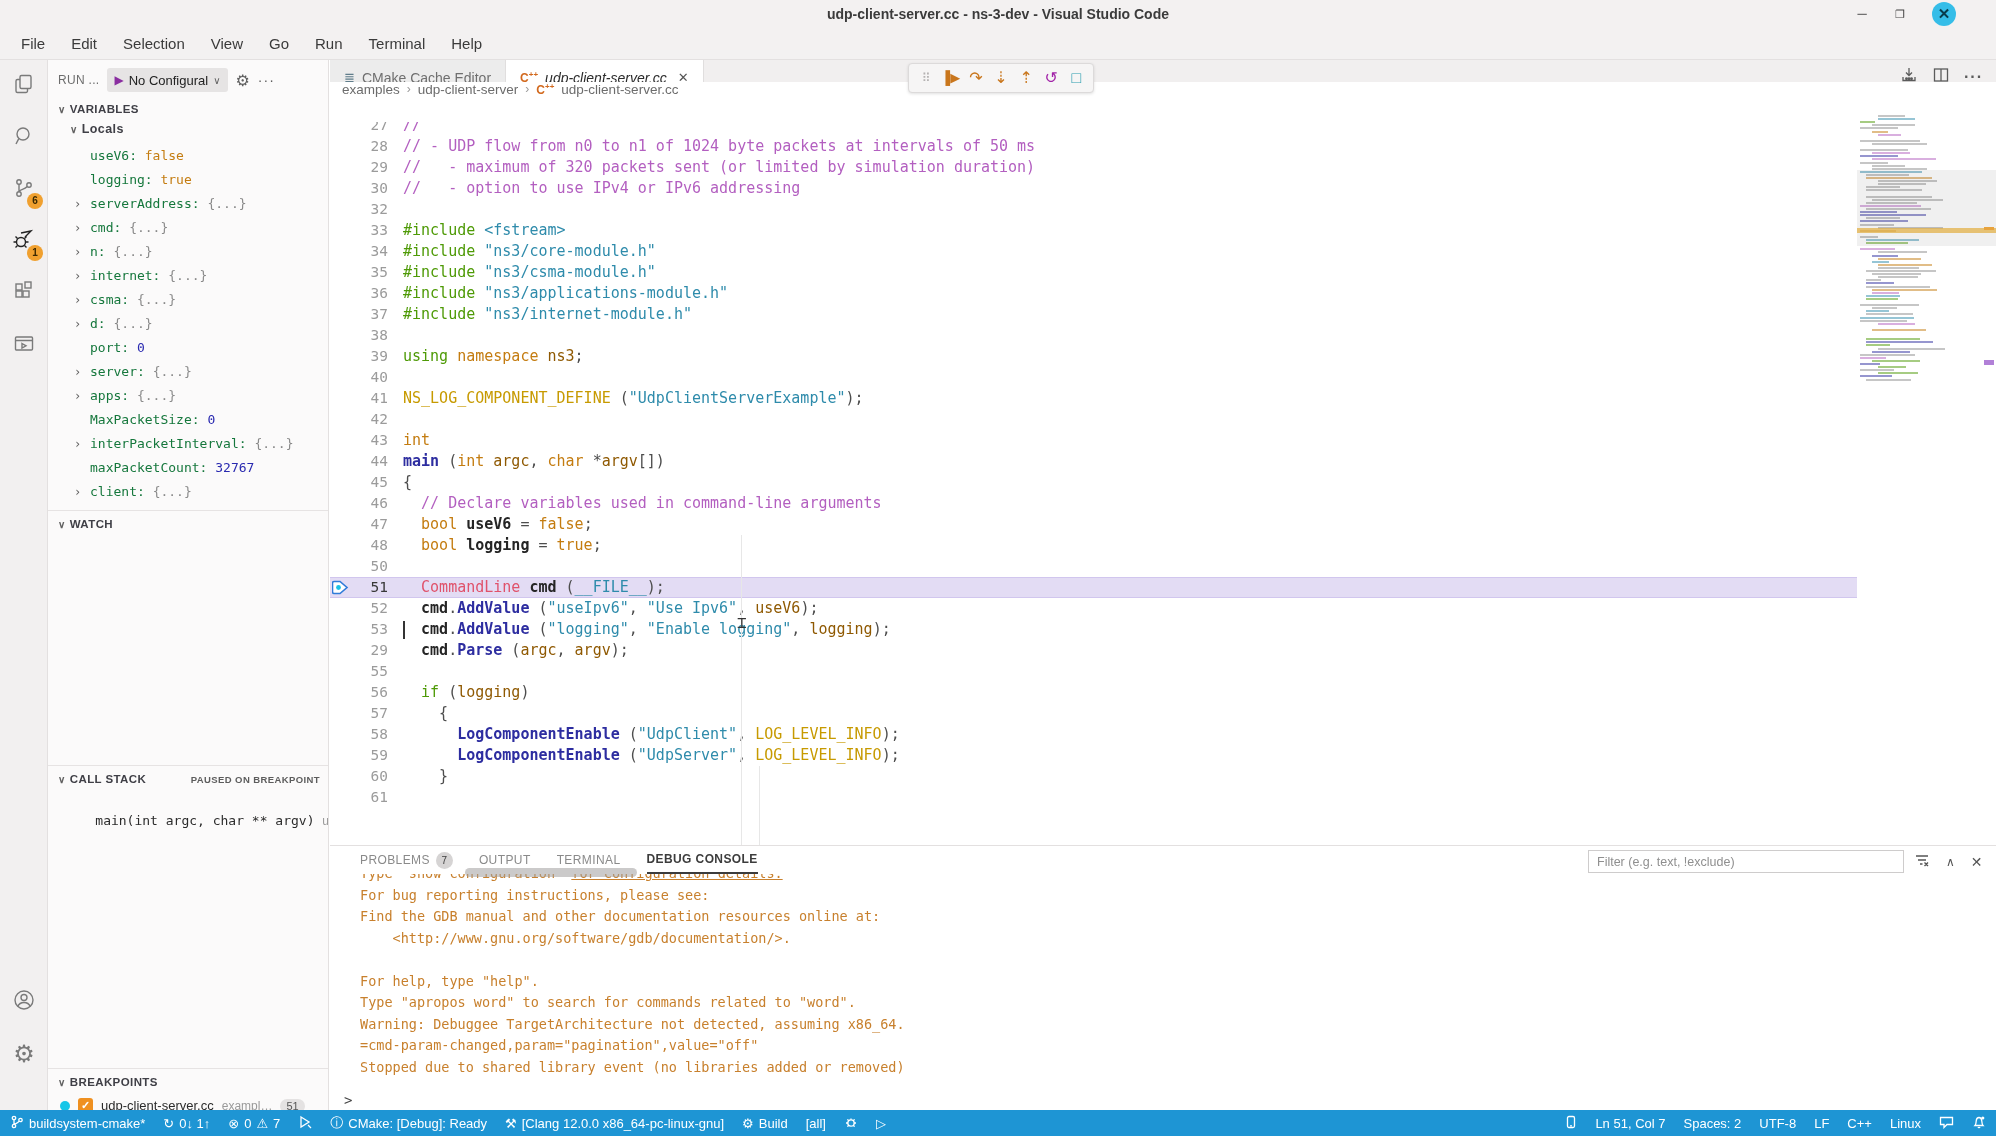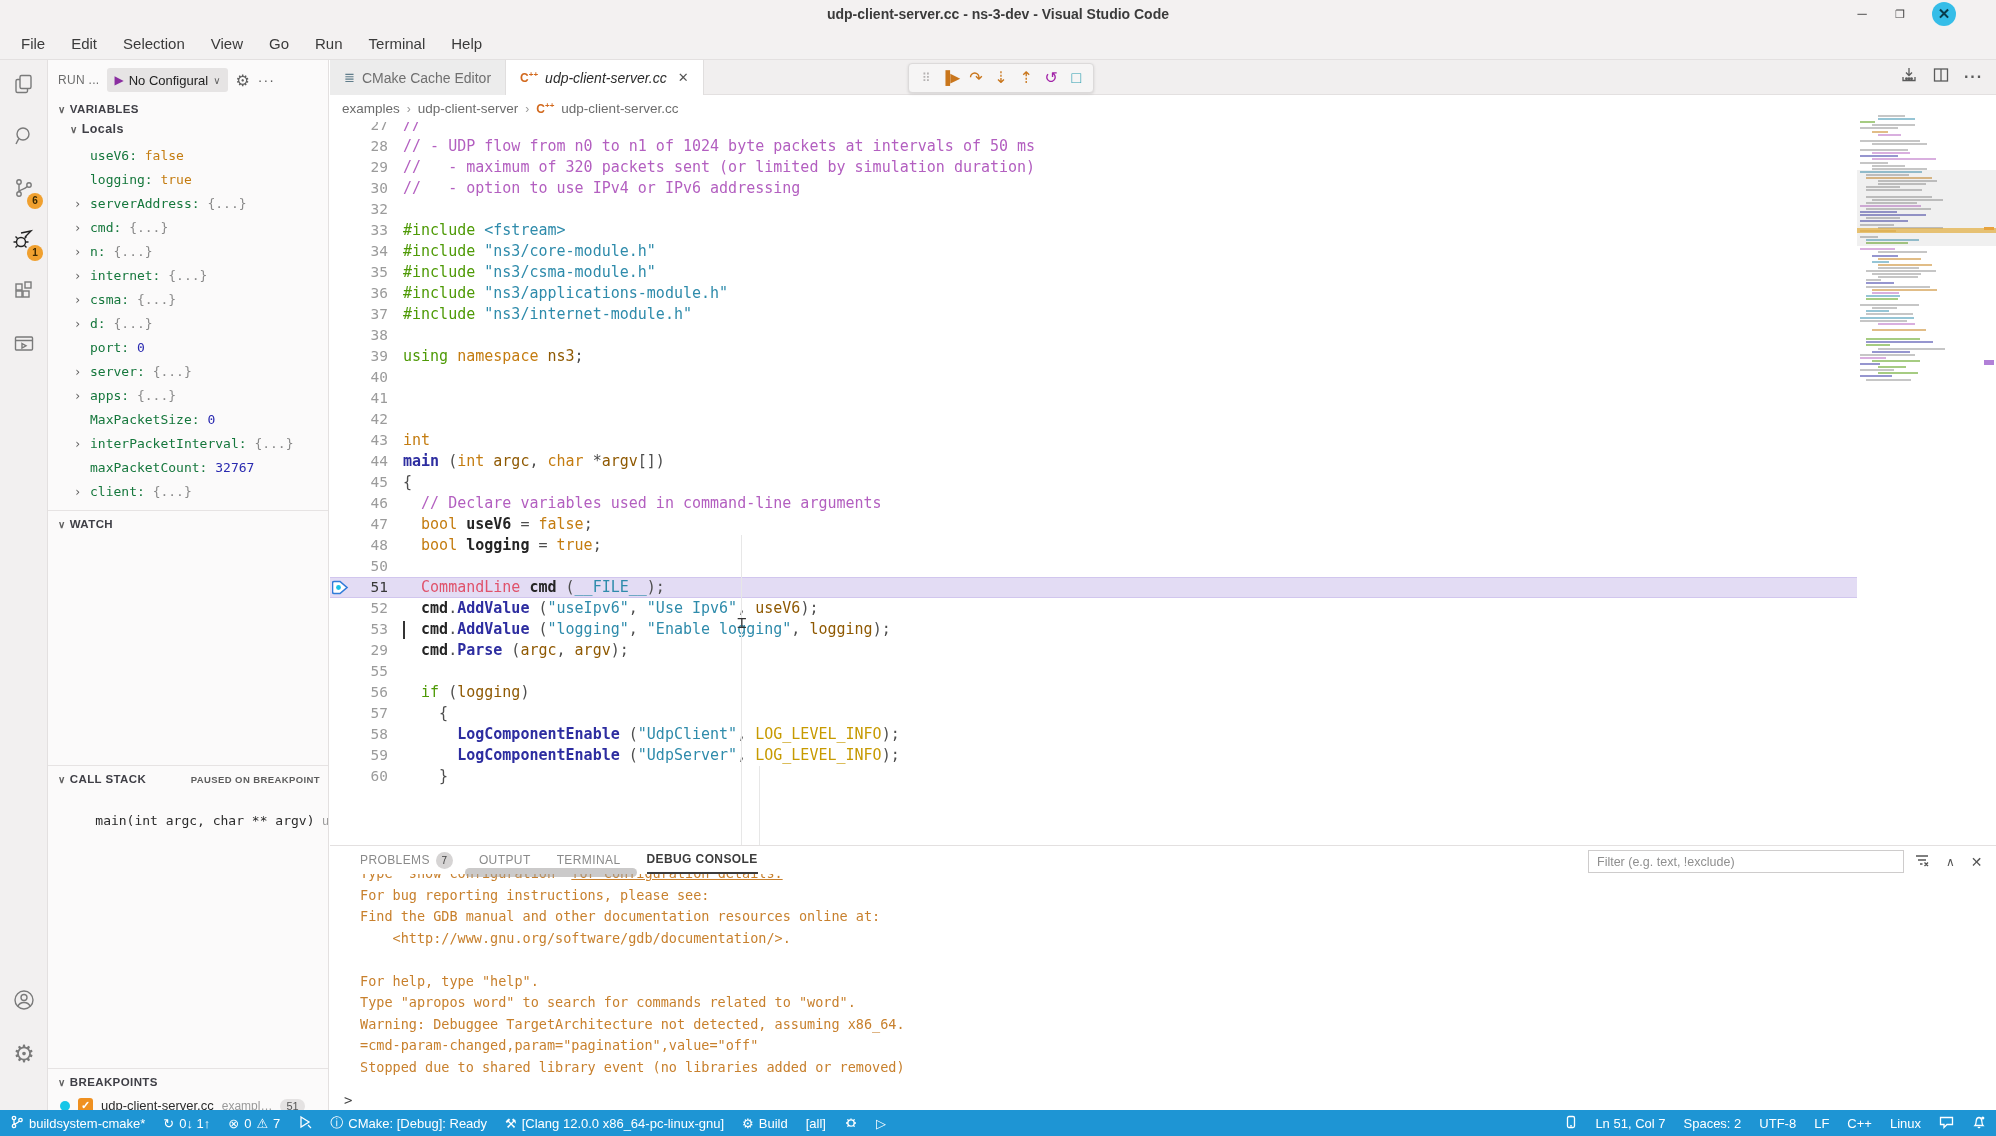--- a/index.html
+++ b/index.html
@@ -49,21 +49,21 @@
   
   #tabbar { left:330px; top:60px; width:1666px; height:35px; background:#f1efef; display:flex; border-bottom:1px solid #e3e0e0;}
   .tab { height:35px; display:flex; align-items:center; gap:7px; padding:0 14px; font-size:14px; border-right:1px solid #e0dede;}
   .tab.inactive { background:#ececec; color:#6f6f6f;}
   .tab.active { background:#ffffff; color:#2b2b2b;}
   .tab.active .tab-label { font-style:italic; }
   .tab-close { color:#555; font-size:13px; margin-left:4px;}
   .cpp-icon { color:#d2691e; font-weight:700; font-size:12px; }
   .cpp-icon sup { font-size:8px; }
   #editor-actions { left:1900px; top:66px; display:flex; gap:14px; align-items:center; color:#5b5b5b;}
-  #breadcrumbs { left:330px; top:95px; width:1666px; height:27px; background:#fff; display:flex; align-items:center; gap:7px; padding-left:12px; font-size:13.5px; color:#6c6c6c;}
+  #breadcrumbs { left:330px; top:82px; width:1666px; height:27px; background:#fff; display:flex; align-items:flex-start; gap:7px; padding-left:12px; font-size:13.5px; color:#6c6c6c;}
   .bc-sep { color:#9a9a9a; font-size:12px;}
 
   
   #debug-toolbar { left:908px; top:63px; width:186px; height:30px; background:#f6f5f5; border:1px solid #dcdada; border-radius:4px; box-shadow:0 1px 3px rgba(0,0,0,.12); display:flex; align-items:center; padding:0 6px; gap:4px; z-index:30;}
   .dbg-btn { width:24px; text-align:center; font-size:16px; line-height:26px;}
   .dbg-grip { color:#b5b3b3; font-size:12px; letter-spacing:-1px;}
   .dbg-orange { color:#c9761c; } .dbg-purple { color:#a224a8; } .dbg-teal { color:#2b9daf; }
 
   
   #editor { left:330px; top:122px; width:1666px; height:723px; background:#fff; overflow:hidden;}
@@ -309,21 +309,21 @@
     <div class="code-line" style="margin-top: 0px;"><span class="ln">30</span><span class="txt"><span class="tk-cm">//   - option to use IPv4 or IPv6 addressing</span></span></div>
     <div class="code-line" style="margin-top: 0px;"><span class="ln">32</span><span class="txt"></span></div>
     <div class="code-line" style="margin-top: 0px;"><span class="ln">33</span><span class="txt"><span class="tk-pp">#include</span><span class="tk-pu"> </span><span class="tk-str">&lt;fstream&gt;</span></span></div>
     <div class="code-line" style="margin-top: 0px;"><span class="ln">34</span><span class="txt"><span class="tk-pp">#include</span><span class="tk-pu"> </span><span class="tk-str">"ns3/core-module.h"</span></span></div>
     <div class="code-line" style="margin-top: 0px;"><span class="ln">35</span><span class="txt"><span class="tk-pp">#include</span><span class="tk-pu"> </span><span class="tk-str">"ns3/csma-module.h"</span></span></div>
     <div class="code-line" style="margin-top: 0px;"><span class="ln">36</span><span class="txt"><span class="tk-pp">#include</span><span class="tk-pu"> </span><span class="tk-str">"ns3/applications-module.h"</span></span></div>
     <div class="code-line" style="margin-top: 0px;"><span class="ln">37</span><span class="txt"><span class="tk-pp">#include</span><span class="tk-pu"> </span><span class="tk-str">"ns3/internet-module.h"</span></span></div>
     <div class="code-line" style="margin-top: 0px;"><span class="ln">38</span><span class="txt"></span></div>
     <div class="code-line" style="margin-top: 0px;"><span class="ln">39</span><span class="txt"><span class="tk-pp">using</span><span class="tk-pu"> </span><span class="tk-kw">namespace</span><span class="tk-pu"> </span><span class="tk-ref">ns3</span><span class="tk-pu">;</span></span></div>
     <div class="code-line" style="margin-top: 0px;"><span class="ln">40</span><span class="txt"></span></div>
-    <div class="code-line" style="margin-top: 0px;"><span class="ln">41</span></div>
+    <div class="code-line" style="margin-top: 0px;"><span class="ln">41</span><span class="txt"><span class="tk-mac">NS_LOG_COMPONENT_DEFINE</span><span class="tk-pu"> (</span><span class="tk-str">"UdpClientServerExample"</span><span class="tk-pu">);</span></span></div>
     <div class="code-line" style="margin-top: 0px;"><span class="ln">42</span><span class="txt"></span></div>
     <div class="code-line" style="margin-top: 0px;"><span class="ln">43</span><span class="txt"><span class="tk-kw">int</span></span></div>
     <div class="code-line" style="margin-top: 0px;"><span class="ln">44</span><span class="txt"><span class="tk-fn">main</span><span class="tk-pu"> (</span><span class="tk-kw">int</span><span class="tk-pu"> </span><span class="tk-ref">argc</span><span class="tk-pu">, </span><span class="tk-kw">char</span><span class="tk-pu"> *</span><span class="tk-ref">argv</span><span class="tk-pu">[])</span></span></div>
     <div class="code-line" style="margin-top: 0px;"><span class="ln">45</span><span class="txt"><span class="tk-pu">{</span></span></div>
     <div class="code-line" style="margin-top: 0px;"><span class="ln">46</span><span class="txt"><span class="tk-cm">  // Declare variables used in command-line arguments</span></span></div>
     <div class="code-line" style="margin-top: 0px;"><span class="ln">47</span><span class="txt"><span class="tk-pu">  </span><span class="tk-kw">bool</span><span class="tk-pu"> </span><span class="tk-id">useV6</span><span class="tk-pu"> = </span><span class="tk-kw">false</span><span class="tk-pu">;</span></span></div>
     <div class="code-line" style="margin-top: 0px;"><span class="ln">48</span><span class="txt"><span class="tk-pu">  </span><span class="tk-kw">bool</span><span class="tk-pu"> </span><span class="tk-id">logging</span><span class="tk-pu"> = </span><span class="tk-kw">true</span><span class="tk-pu">;</span></span></div>
     <div class="code-line" style="margin-top: 0px;"><span class="ln">50</span><span class="txt"></span></div>
     <div class="code-line current" style="margin-top: 0px;"><div class="cl-bg"></div><span style="position: absolute; left: 2px; top: 3px;"><svg width="17" height="15" viewBox="0 0 17 15">
           <path d="M2 1.5 H8 L15 7.5 L8 13.5 H2 A1.5 1.5 0 0 1 0.5 12 V3 A1.5 1.5 0 0 1 2 1.5 Z" fill="#fff" stroke="#2f7bd9" stroke-width="1.6"></path>
@@ -331,20 +331,21 @@
         </svg></span><span class="ln">51</span><span class="txt"><span class="tk-pu">  </span><span class="tk-ty">CommandLine</span><span class="tk-pu"> </span><span class="tk-id">cmd</span><span class="tk-pu"> (</span><span class="tk-str">__FILE__</span><span class="tk-pu">);</span></span></div>
     <div class="code-line" style="margin-top: 0px;"><span class="ln">52</span><span class="txt"><span class="tk-pu">  </span><span class="tk-id">cmd</span><span class="tk-pu">.</span><span class="tk-fn">AddValue</span><span class="tk-pu"> (</span><span class="tk-str">"useIpv6"</span><span class="tk-pu">, </span><span class="tk-str">"Use Ipv6"</span><span class="tk-pu">, </span><span class="tk-ref">useV6</span><span class="tk-pu">);</span></span></div>
     <div class="code-line" style="margin-top: 0px;"><span class="ln">53</span><span class="txt"><span class="tk-pu">  </span><span class="tk-id">cmd</span><span class="tk-pu">.</span><span class="tk-fn">AddValue</span><span class="tk-pu"> (</span><span class="tk-str">"logging"</span><span class="tk-pu">, </span><span class="tk-str">"Enable logging"</span><span class="tk-pu">, </span><span class="tk-ref">logging</span><span class="tk-pu">);</span></span></div>
     <div class="code-line" style="margin-top: 0px;"><span class="ln">29</span><span class="txt"><span class="tk-pu">  </span><span class="tk-id">cmd</span><span class="tk-pu">.</span><span class="tk-fn">Parse</span><span class="tk-pu"> (</span><span class="tk-ref">argc</span><span class="tk-pu">, </span><span class="tk-ref">argv</span><span class="tk-pu">);</span></span></div>
     <div class="code-line" style="margin-top: 0px;"><span class="ln">55</span><span class="txt"></span></div>
     <div class="code-line" style="margin-top: 0px;"><span class="ln">56</span><span class="txt"><span class="tk-pu">  </span><span class="tk-pp">if</span><span class="tk-pu"> (</span><span class="tk-ref">logging</span><span class="tk-pu">)</span></span></div>
     <div class="code-line" style="margin-top: 0px;"><span class="ln">57</span><span class="txt"><span class="tk-pu">    {</span></span></div>
     <div class="code-line" style="margin-top: 0px;"><span class="ln">58</span><span class="txt"><span class="tk-pu">      </span><span class="tk-fn">LogComponentEnable</span><span class="tk-pu"> (</span><span class="tk-str">"UdpClient"</span><span class="tk-pu">, </span><span class="tk-mac">LOG_LEVEL_INFO</span><span class="tk-pu">);</span></span></div>
     <div class="code-line" style="margin-top: 0px;"><span class="ln">59</span><span class="txt"><span class="tk-pu">      </span><span class="tk-fn">LogComponentEnable</span><span class="tk-pu"> (</span><span class="tk-str">"UdpServer"</span><span class="tk-pu">, </span><span class="tk-mac">LOG_LEVEL_INFO</span><span class="tk-pu">);</span></span></div>
     <div class="code-line" style="margin-top: 0px;"><span class="ln">60</span><span class="txt"><span class="tk-pu">    }</span></span></div>
+    <div class="code-line" style="margin-top: 0px;"><span class="ln">61</span><span class="txt"></span></div>
     <div class="indent-guide" style="left: 411px; top: 413px; height: 315px; position: absolute;"></div>
     <div class="indent-guide" style="left: 429px; top: 644px; height: 84px; position: absolute;"></div>
   </div>
 <div class="abs" id="caret"></div>
 <div class="abs" id="mouse-ibeam">⌶</div>
 
 <div class="abs" id="minimap">
     <div style="position: absolute; height: 2px; top: 0px; left: 18px; width: 27.462px; background: rgb(141, 141, 141); opacity: 0.5;"></div>
     <div style="position: absolute; height: 2px; top: 3.1px; left: 18px; width: 36.6529px; background: rgb(46, 139, 171); opacity: 0.5;"></div>
     <div style="position: absolute; height: 2px; top: 6.2px; left: 0px; width: 15.0453px; background: rgb(78, 154, 6); opacity: 0.5;"></div>

